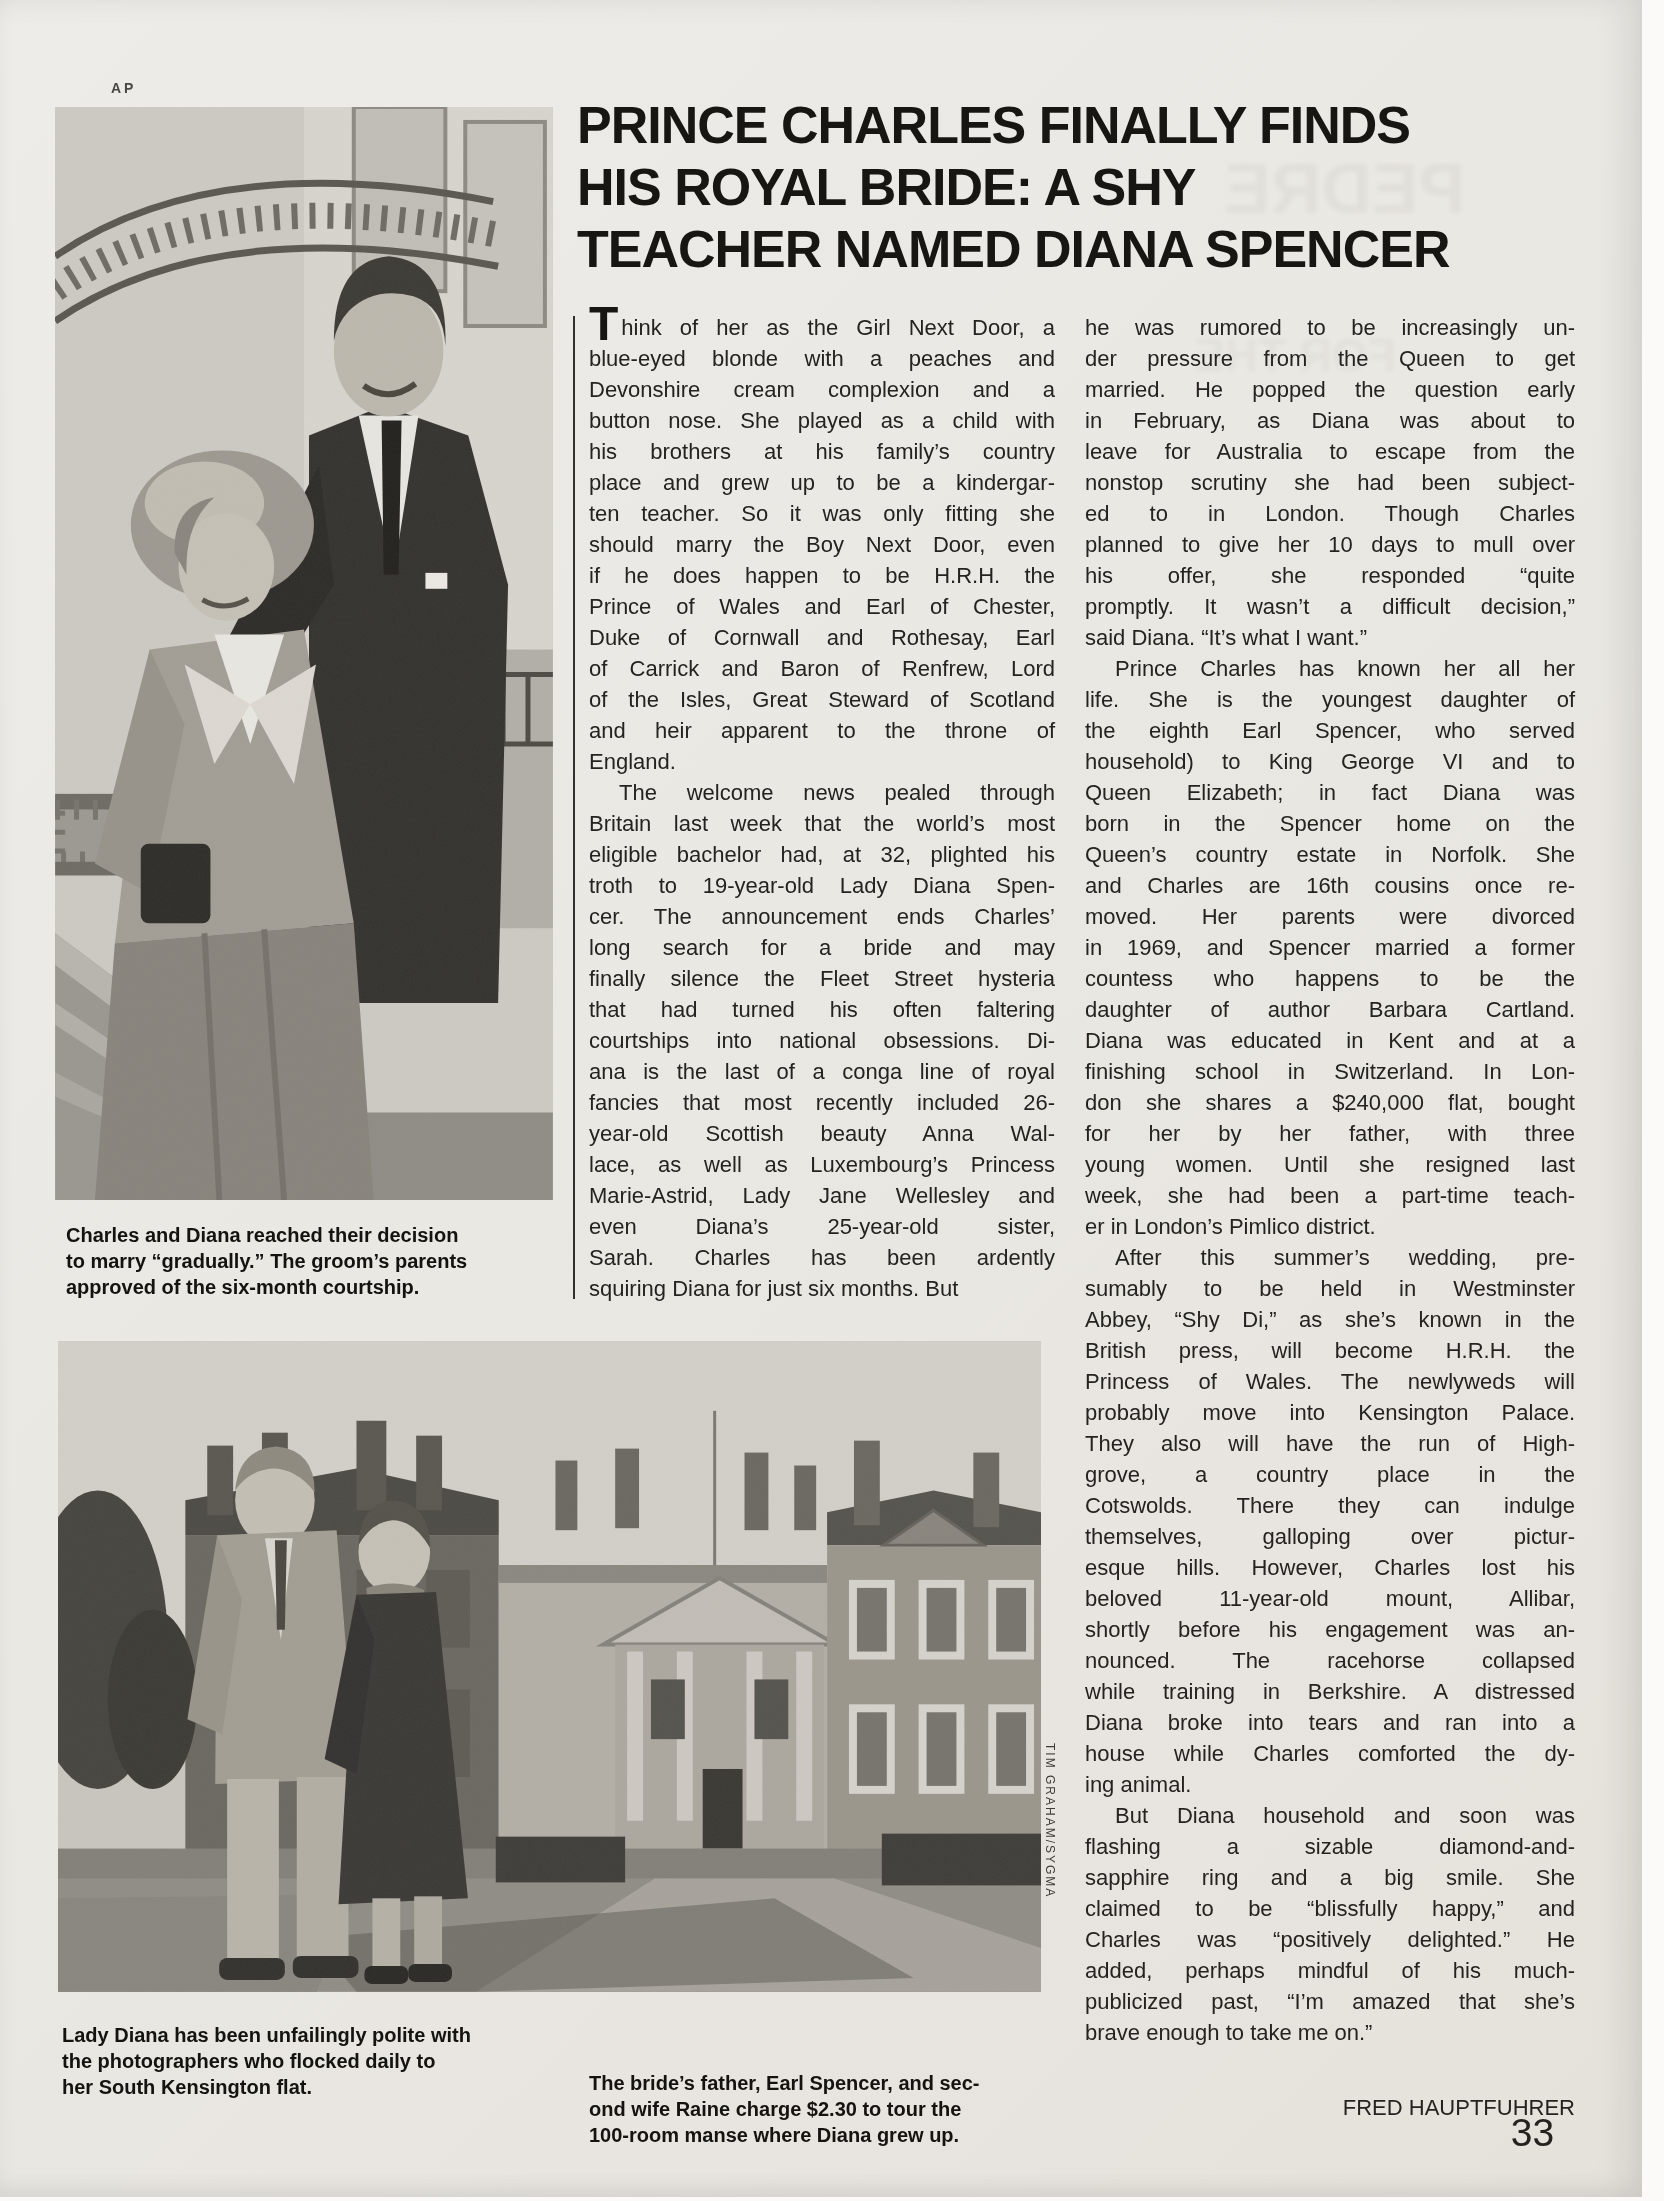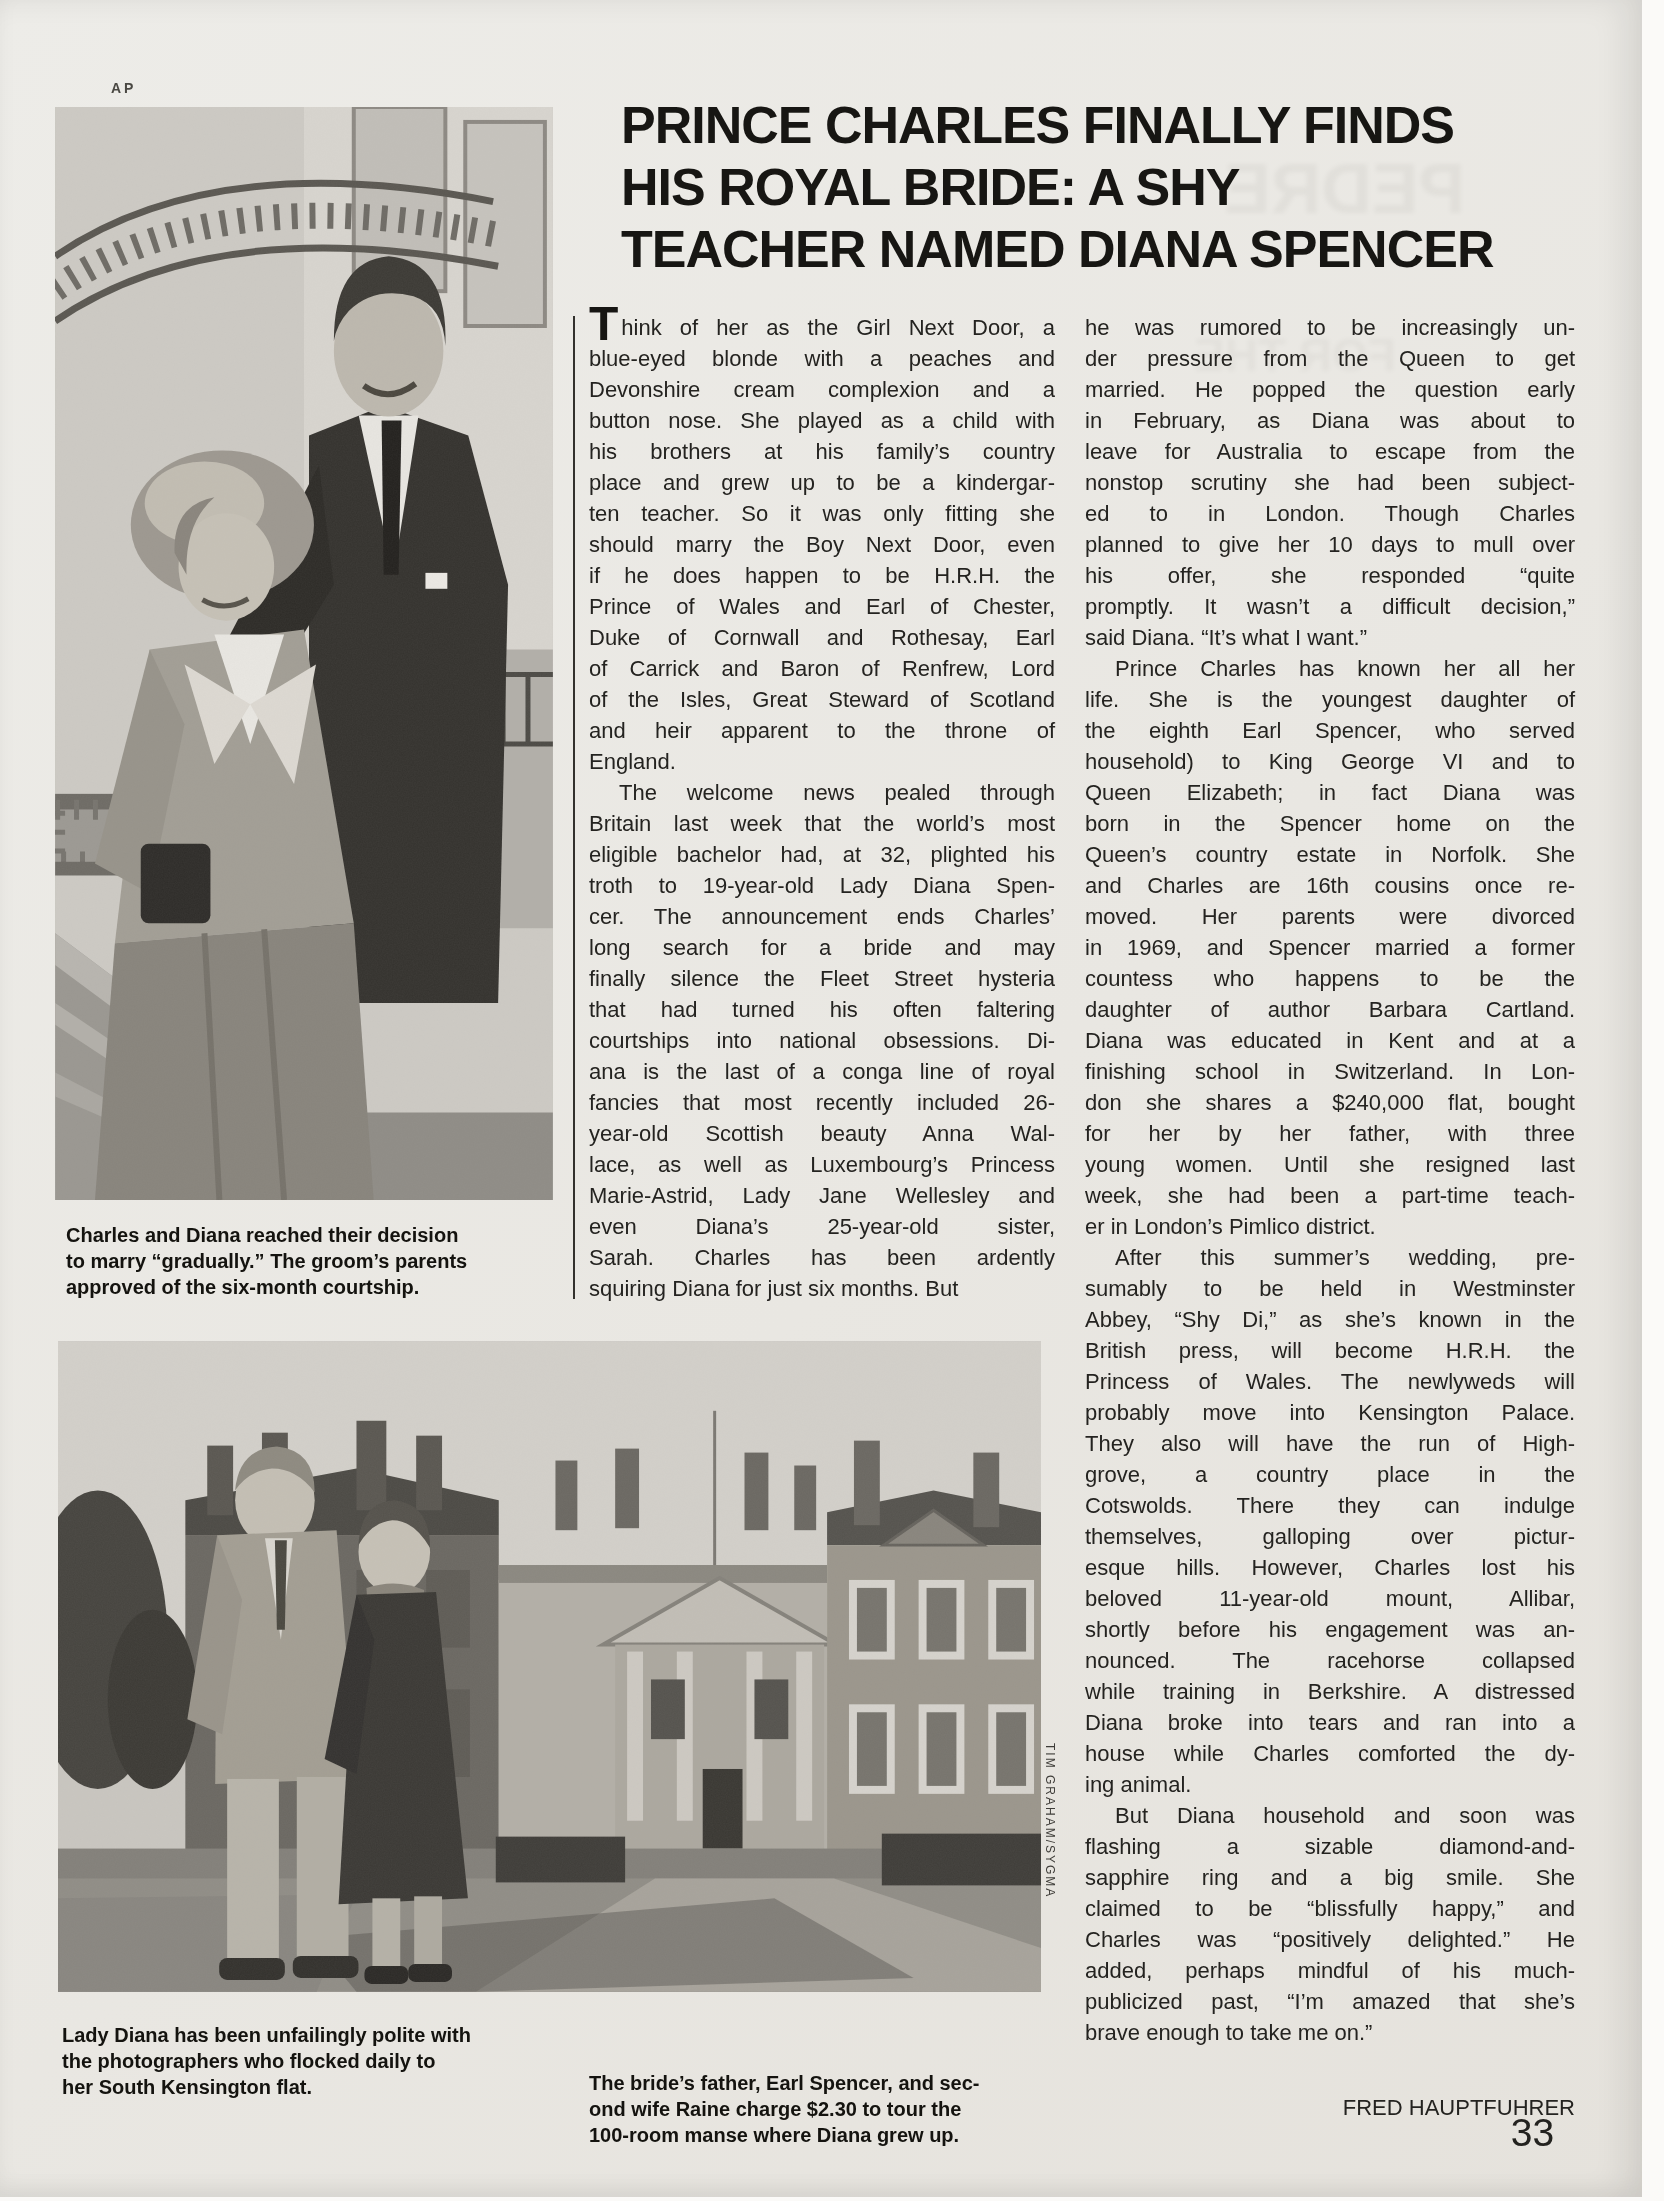--- a/index.html
+++ b/index.html
@@ -22,21 +22,21 @@
   .photo{position:absolute;overflow:hidden;background:#c9c6c0;}
   .photo svg{display:block;}
   .photo1{left:55px;top:107px;width:498px;height:1093px;}
   .photo2{left:58px;top:1341px;width:983px;height:651px;}
 
   .headline{
     position:absolute;left:577px;top:94px;width:1035px;
   }
   .headline-line{
     font-weight:bold;font-size:52px;line-height:62px;
-    letter-spacing:-1px;color:#171613;margin-left:44px;
+    letter-spacing:-1px;color:#171613;
   }
 
   .col-rule{
     position:absolute;left:573px;top:316px;width:2px;height:983px;
     background:#33312d;
   }
 
   .bodycol{position:absolute;top:312px;}
   .col1{left:589px;width:466px;}
   .col2{left:1085px;width:490px;}

